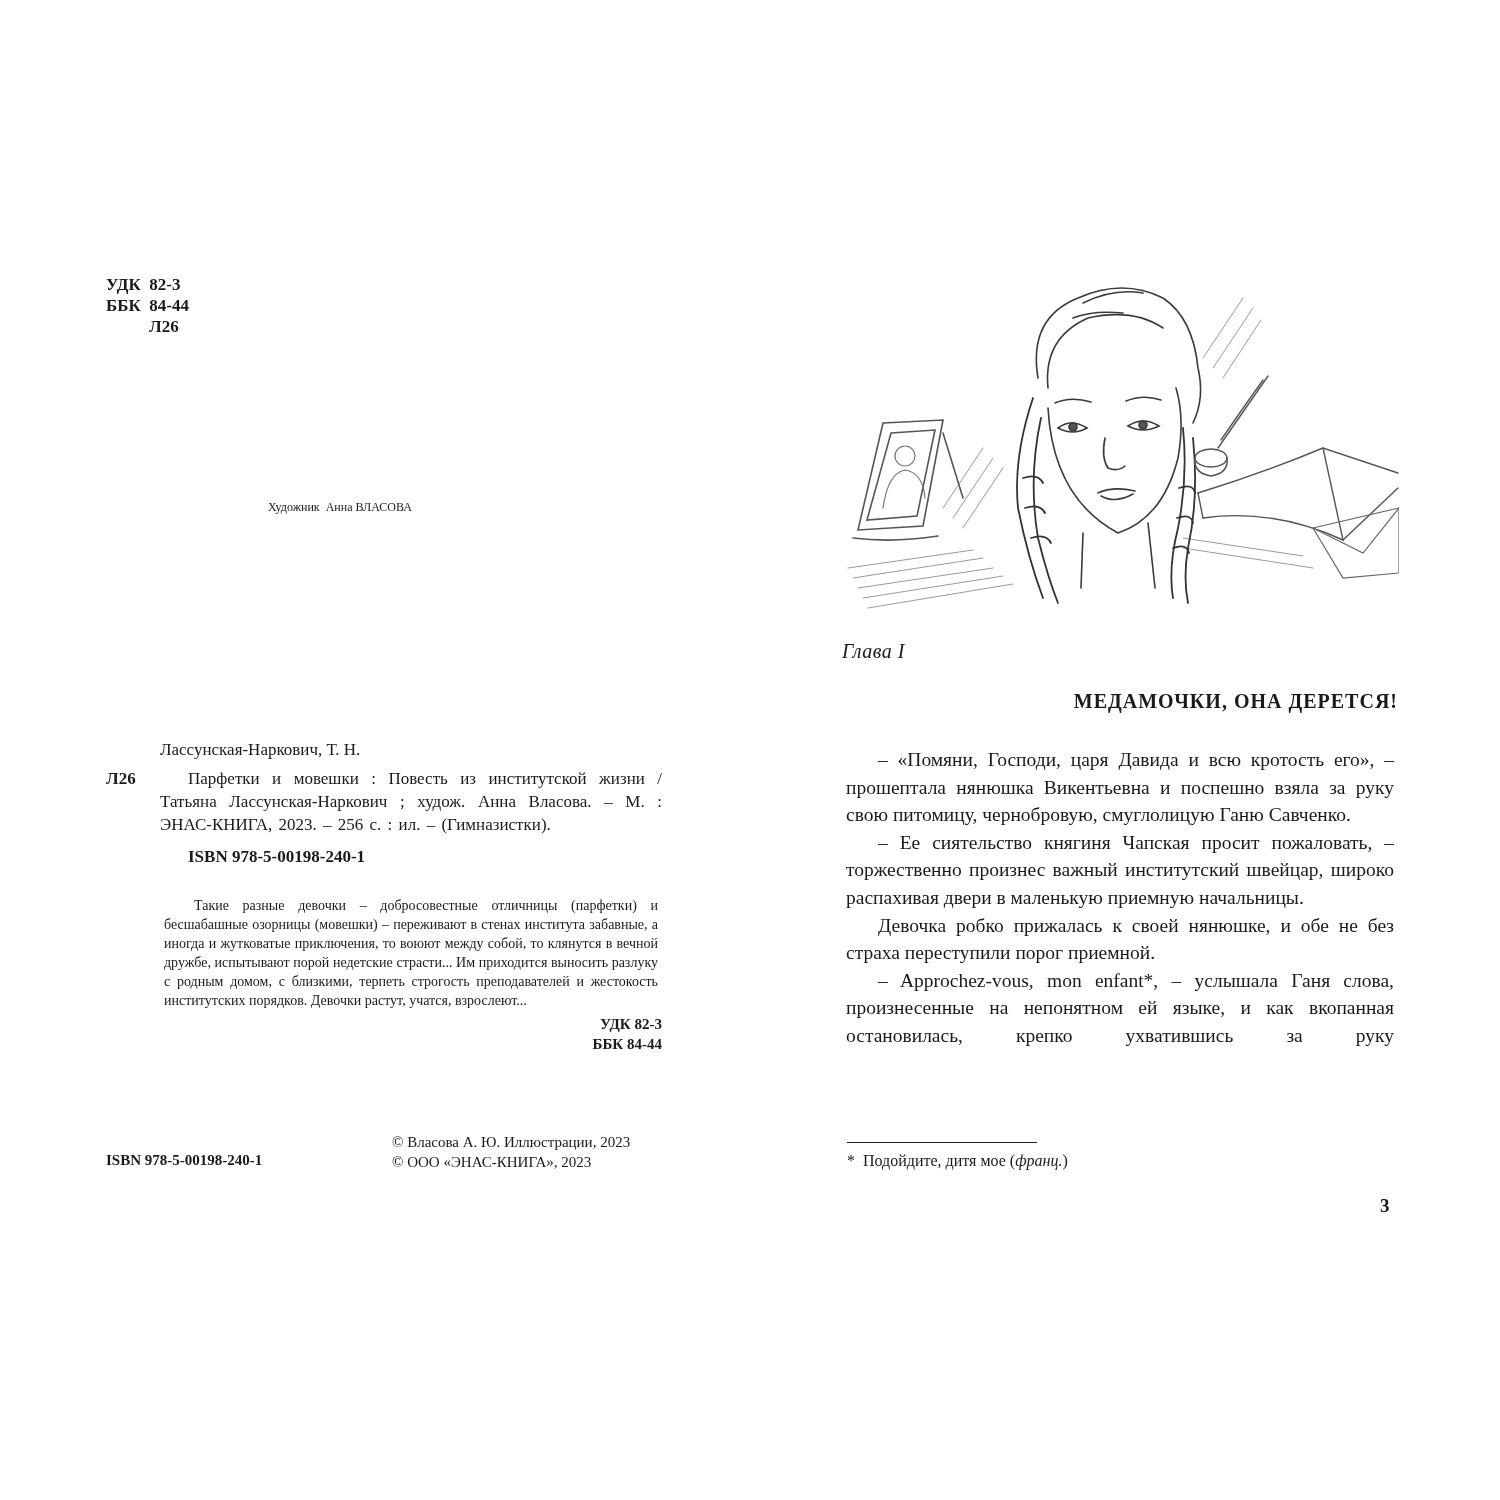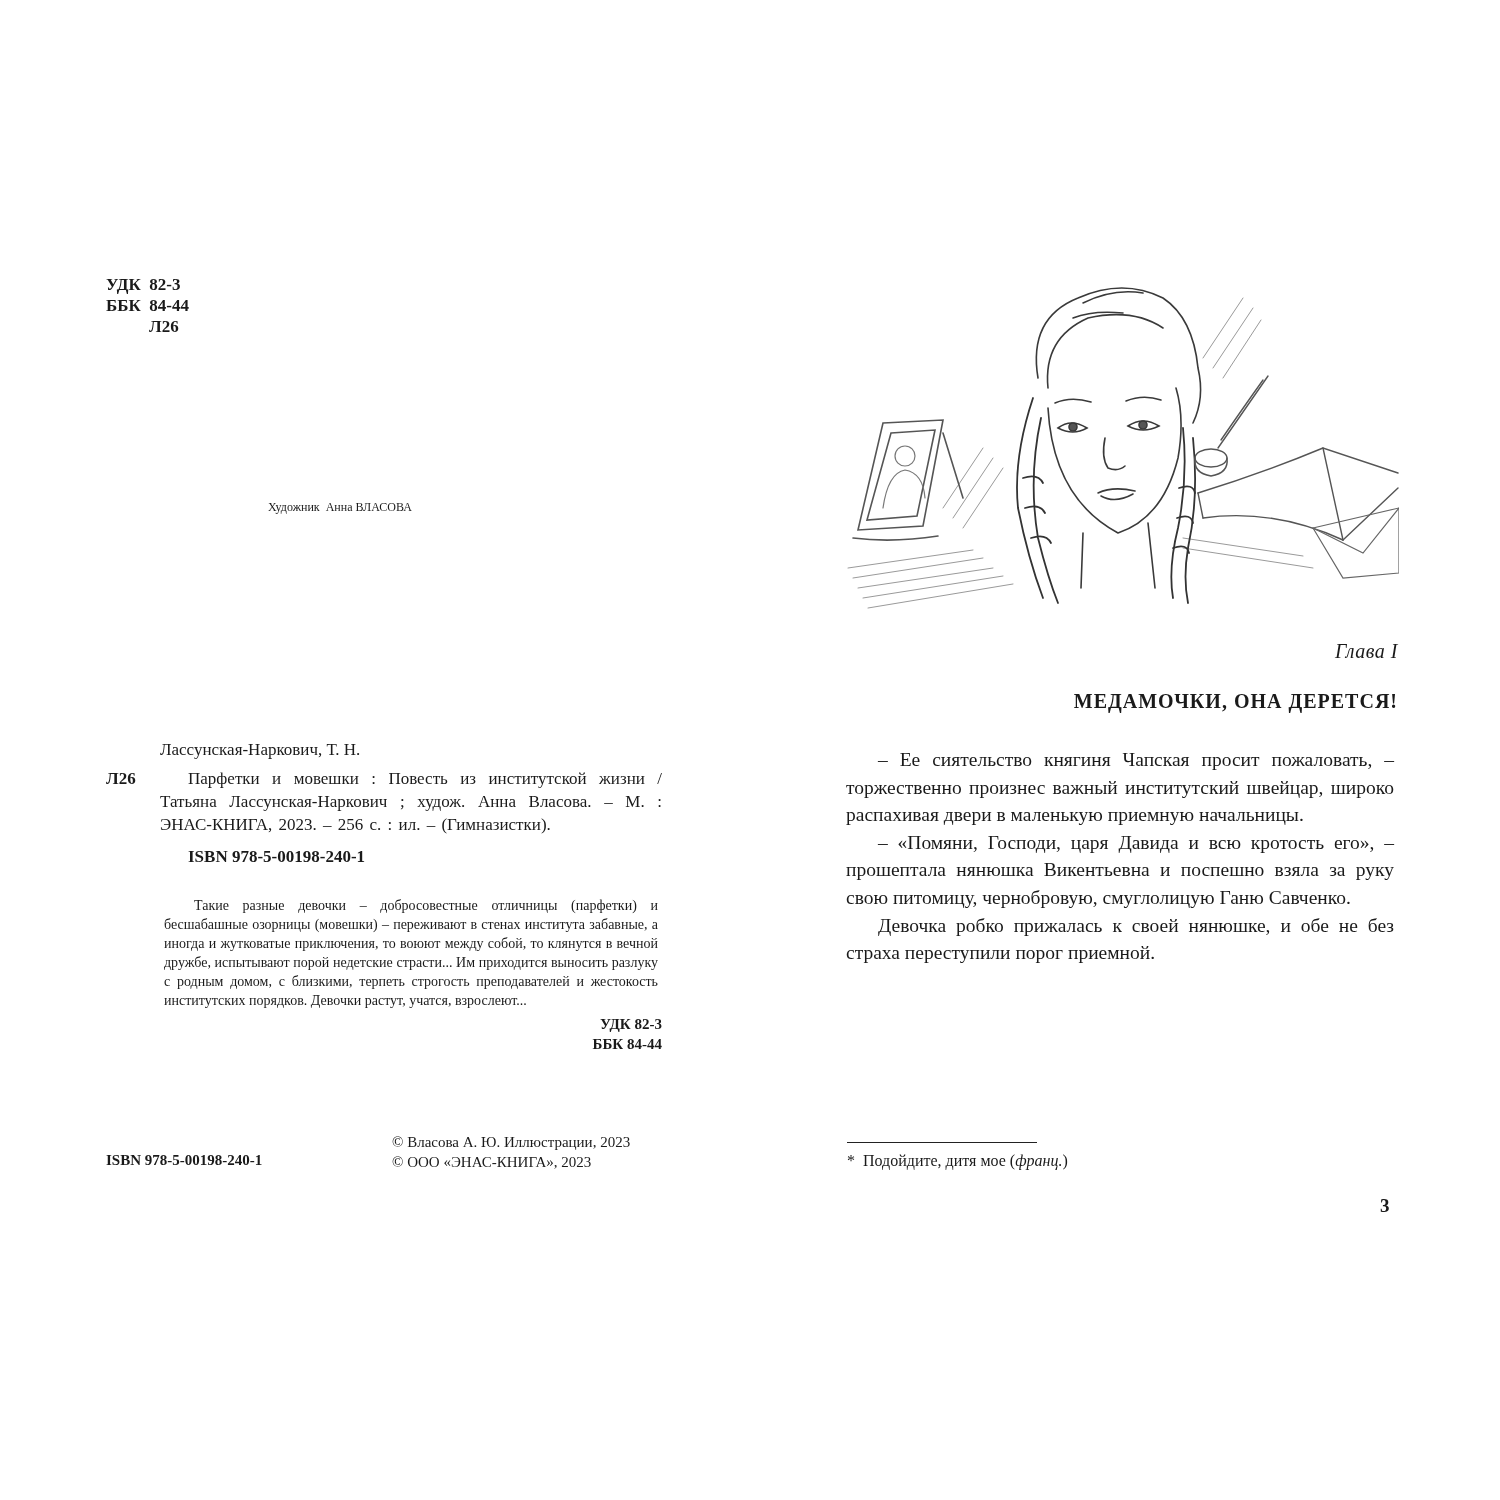--- a/index.html
+++ b/index.html
@@ -22,21 +22,21 @@
 
     .annotation { left: 160px; top: 892px; width: 502px; font-size: 14px; line-height: 19px; text-align: justify; }
     .annotation p { margin: 4px; text-indent: 30px; }
     .annotation .codes-right { text-align: right; font-weight: bold; font-size: 15px; line-height: 20px; margin-top: 4px; }
 
     .copyright { left: 392px; top: 1132px; font-size: 15px; line-height: 20px; }
     .isbn-bottom { left: 106px; top: 1152px; font-size: 15px; font-weight: bold; }
 
     
     .illustration { left: 843px; top: 258px; width: 556px; height: 362px; }
-    .chapter { left: 842px; top: 640px; width: 556px; text-align: right; font-style: italic; font-size: 20px; letter-spacing: 0.5px; }
+    .chapter { left: 842px; top: 640px; width: 556px; text-align: left; font-style: italic; font-size: 20px; letter-spacing: 0.5px; }
     .title { left: 842px; top: 690px; width: 556px; text-align: right; font-size: 20px; font-weight: bold; letter-spacing: 1px; }
     .text { left: 846px; top: 746px; width: 548px; font-size: 19.5px; line-height: 27.6px; text-align: justify; }
     .text p { margin: 0; text-indent: 32px; }
     .footnote-rule { left: 847px; top: 1142px; width: 190px; height: 0; border-top: 1.5px solid #222; }
     .footnote { left: 847px; top: 1152px; font-size: 16px; }
     .footnote i { font-style: italic; }
     .pagenum { left: 1380px; top: 1195px; font-size: 19px; font-weight: bold; }
   </style>
 </head>
 <body>
@@ -160,23 +160,24 @@
       <path d="M470 270 L556 250 L556 315 L500 320 Z"></path>
       <path d="M470 270 L520 295 L556 250"></path>
     </g>
   </svg>
 </div>
 
 <div class="abs chapter">Глава I</div>
 <div class="abs title">МЕДАМОЧКИ, ОНА ДЕРЕТСЯ!</div>
 
 <div class="abs text">
+  <p>– «Помяни, Господи, царя Давида и всю кротость его», – прошептала нянюшка Викентьевна и поспешно взяла за руку свою питомицу, чернобровую, смуглолицую Ганю Савченко.</p>
   <p>– Ее сиятельство княгиня Чапская просит пожаловать, – торжественно произнес важный институтский швейцар, широко распахивая двери в маленькую приемную начальницы.</p>
-  <p>– «Помяни, Господи, царя Давида и всю кротость его», – прошептала нянюшка Викентьевна и поспешно взяла за руку свою питомицу, чернобровую, смуглолицую Ганю Савченко.</p>
   <p>Девочка робко прижалась к своей нянюшке, и обе не без страха переступили порог приемной.</p>
+  <p style="text-align-last: justify;">– Approchez-vous, mon enfant*, – услышала Ганя слова, произнесенные на непонятном ей языке, и как вкопанная остановилась, крепко ухватившись за руку</p>
 </div>
 
 <div class="abs footnote-rule"></div>
 <div class="abs footnote">
   <span>*</span>&nbsp; <span>Подойдите, дитя мое (</span><i>франц.</i><span>)</span>
 </div>
 
 <div class="abs pagenum">3</div>
 
 </body></html>

